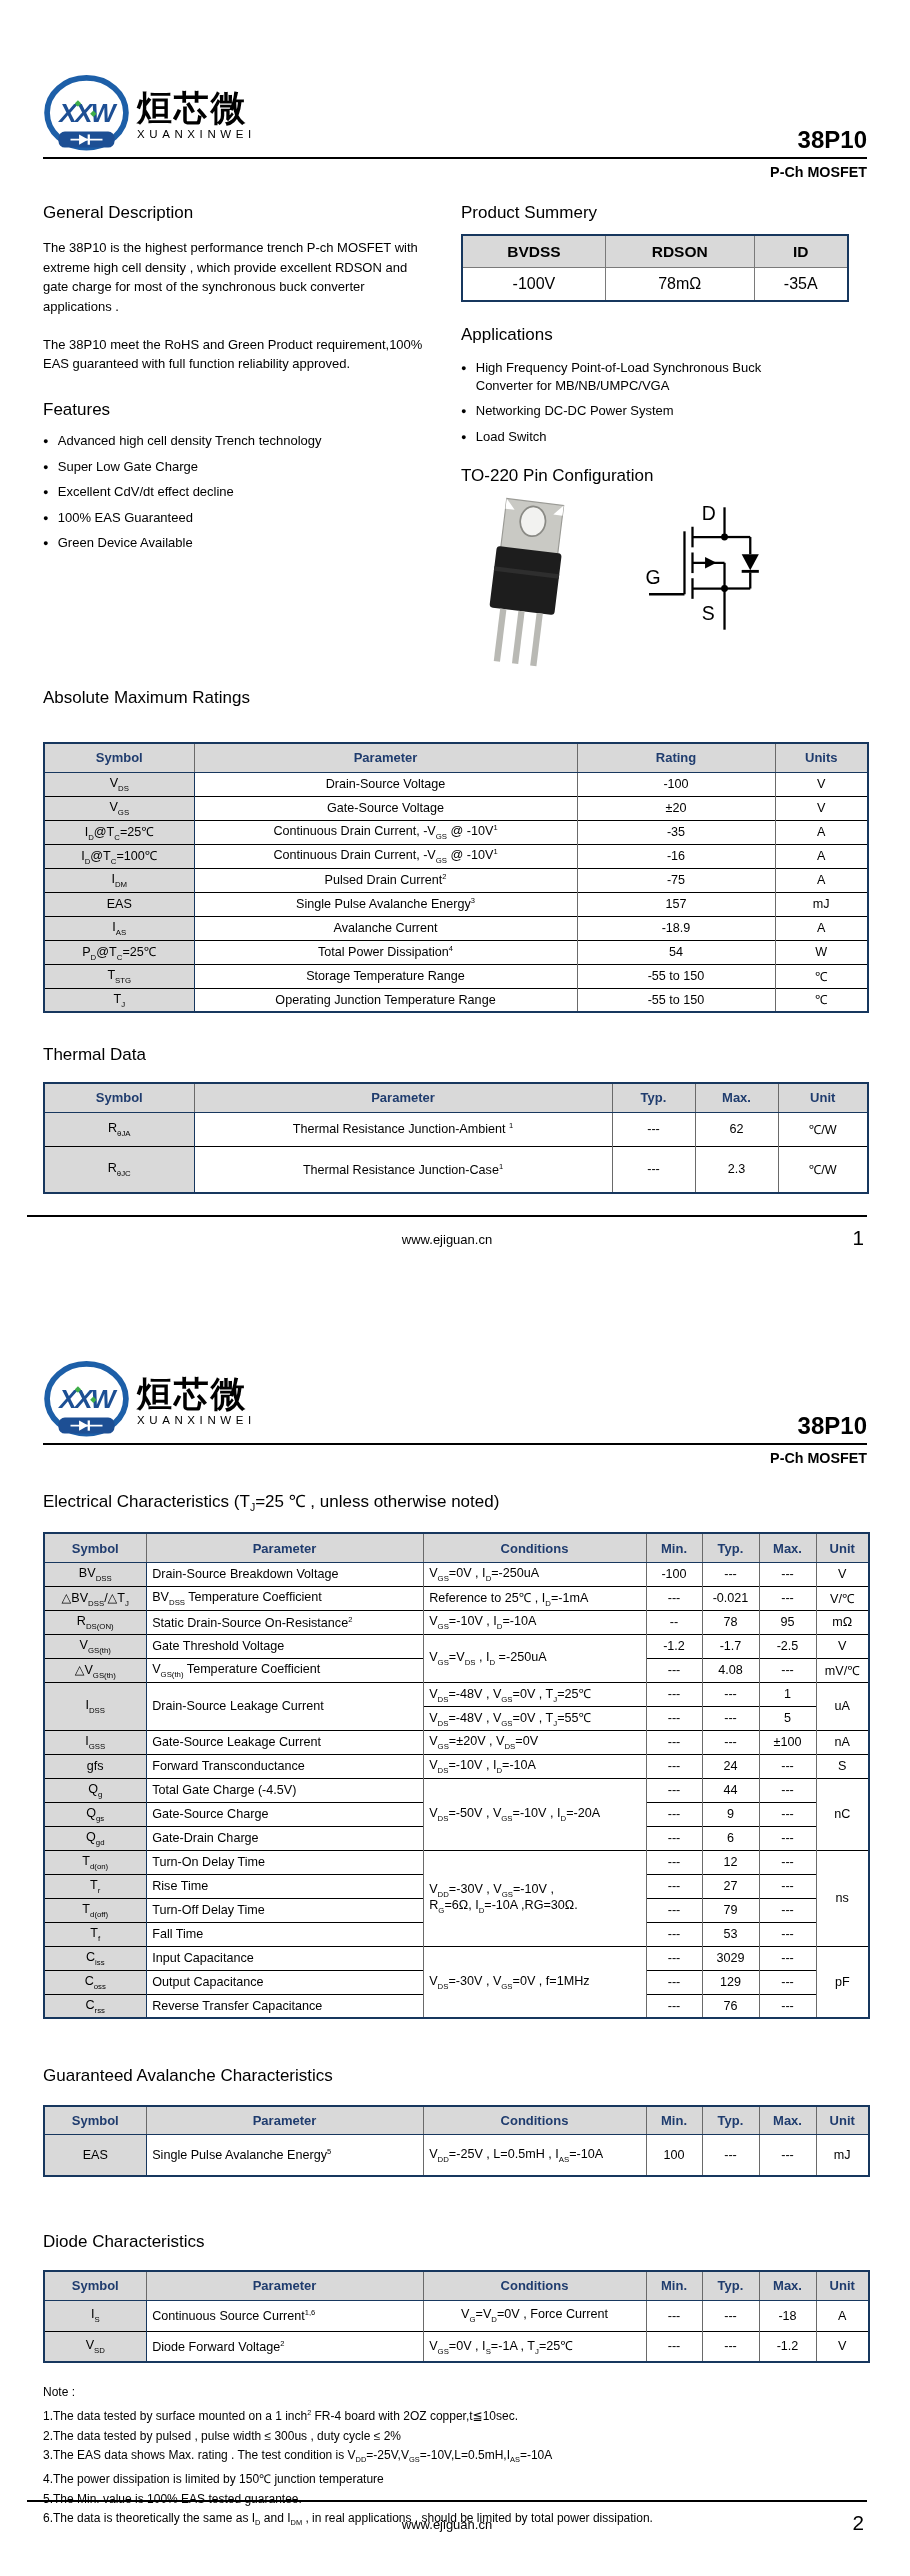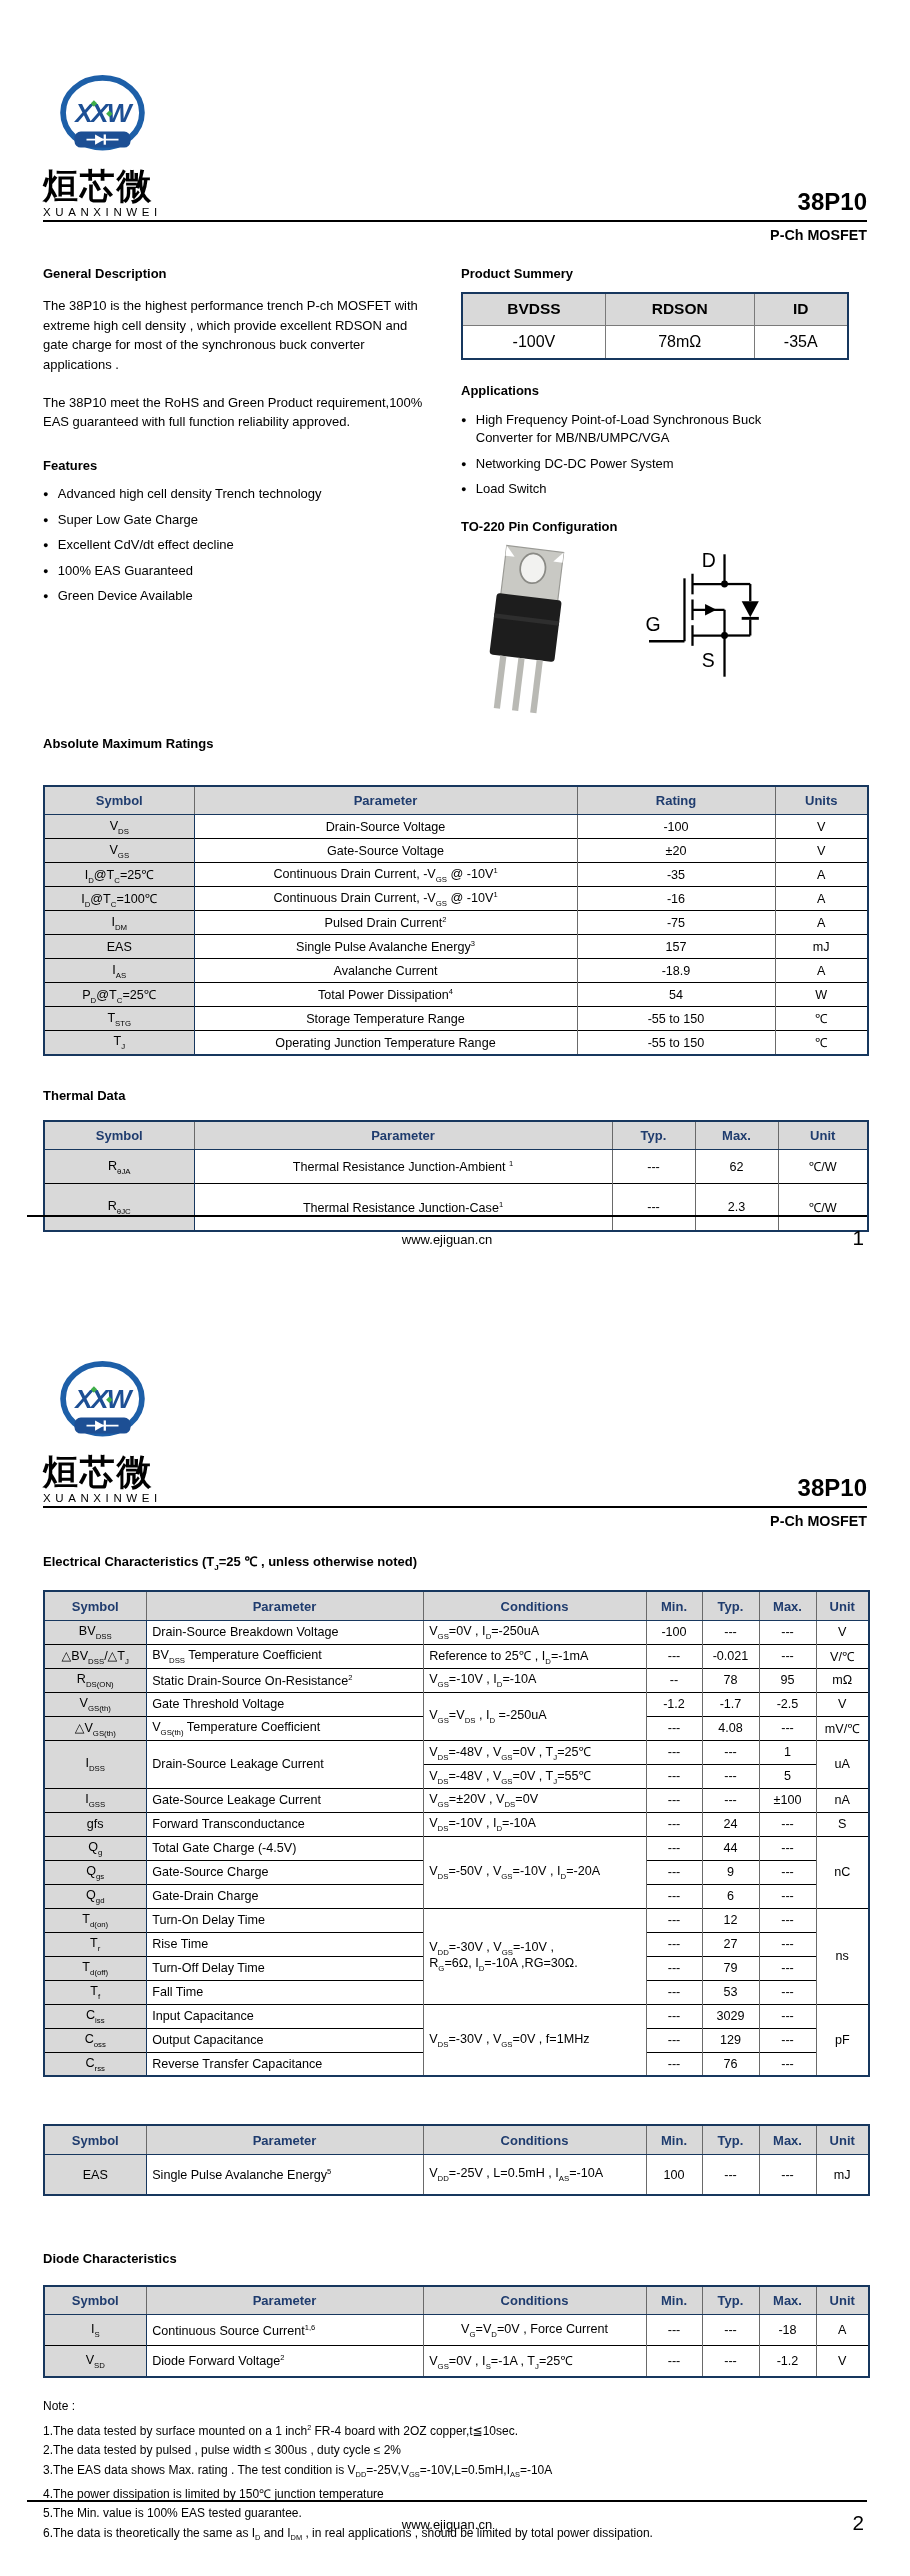--- a/index.html
+++ b/index.html
@@ -9,29 +9,29 @@
     font-family:"Liberation Sans", sans-serif; color:#000; position:relative;
   }
   .pg { position:relative; height:1288px; overflow:hidden; }
 
   
   .hdr { margin:0 43px; }
   .pg1 .hdr { padding-top:75px; }
   .pg2 .hdr { padding-top:73px; }
   .hdr-row { display:flex; justify-content:space-between; align-items:flex-end;
              border-bottom:2.9px solid #000; padding-bottom:2.3px; }
-  .logo { display:flex; align-items:center; gap:13px;flex-direction:column; }
+  .logo { display:flex; align-items:center; gap:7px; }
   .logo-txt { display:flex; flex-direction:column; }
   .logo-cn { font-size:35px; font-weight:bold; line-height:1.05; letter-spacing:1.7px; }
   .logo-en { font-size:11.5px; letter-spacing:4.6px; margin-top:1.1px;text-align:right; }
   .product { font-size:24px; font-weight:bold; line-height:1; padding-bottom:3.4px; }
   .subtitle-row { text-align:right; font-size:14.3px; font-weight:bold; margin-top:5.2px; }
 
   
-  .sec { font-size:13px; font-weight:bold; margin:0 0 10.3px; }
+  .sec { font-size:17px; font-weight:normal; margin:0 0 10.3px; }
   .cols { display:flex; margin:23px 43px 0; gap:26px; }
   .col-l { width:392px; flex:none; }
   .col-r { flex:1; min-width:0; }
   .desc { font-size:13px; line-height:19.5px; margin:0 0 18.4px; }
   .bullets { list-style:none; margin:0; padding:0; }
   .bullets li { display:flex; gap:9.2px; font-size:13px; line-height:18px; margin-bottom:7.5px; }
   .dot { font-size:9.2px; line-height:18px; flex:none; }
   sub { font-size:0.62em; }
   sup { font-size:0.6em; }
 
@@ -539,20 +539,21 @@
               <td class="left">Reverse Transfer Capacitance</td>
               <td>---</td>
               <td>76</td>
               <td>---</td>
             </tr>
         </tbody>
       </table>
     </div>
 
     <div class="blk" style="margin-top:47px">
+      <h2 class="sec" style="margin-bottom:18.4px">Guaranteed Avalanche Characteristics</h2>
       <table class="dt">
         <colgroup>
             <col style="width:102px">
             <col style="width:277px">
             <col style="width:223px">
             <col style="width:56px">
             <col style="width:57px">
             <col style="width:57px">
             <col style="width:53px">
           </colgroup>

